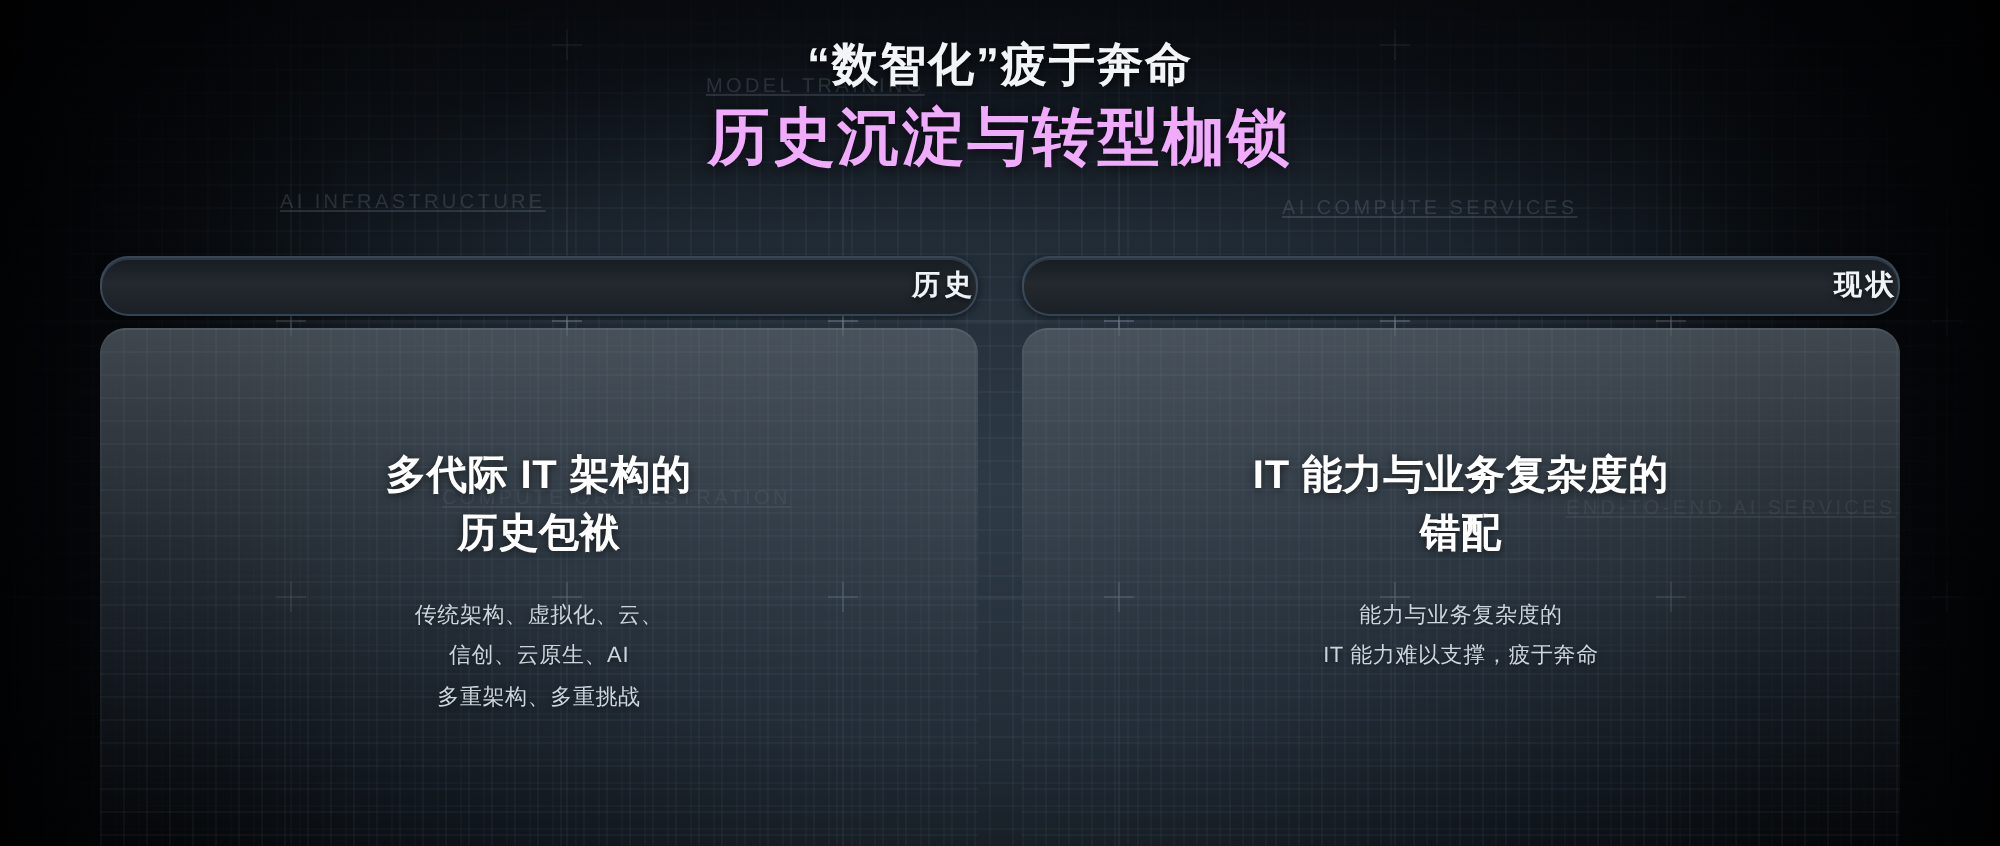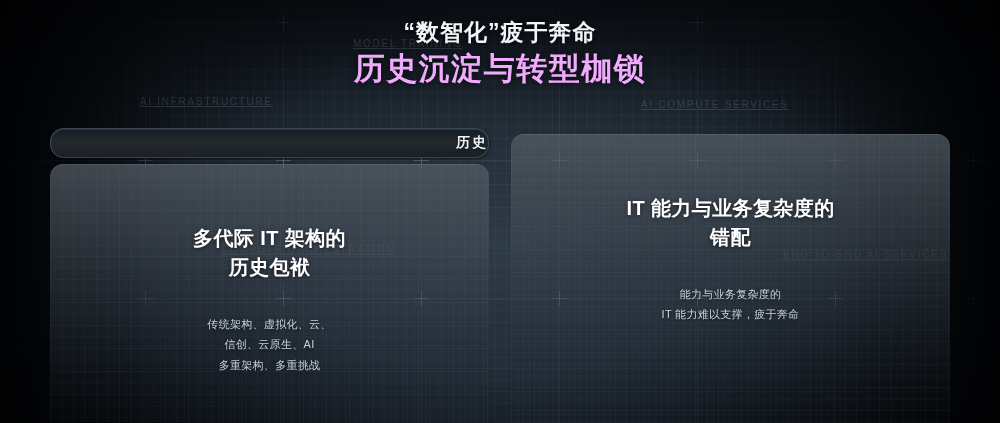--- a/index.html
+++ b/index.html
@@ -188,21 +188,21 @@
   .card-heading {
     margin-top: 60px;
     font-size: 20px;
     font-weight: bold;
     color: #ffffff;
     line-height: 1.45;
     letter-spacing: 0.4px;
     text-shadow: 0 1px 4px rgba(0,0,0,0.6);
   }
   .card-desc {
-    margin-top: 32px;
+    margin-top: 16px;
     font-size: 11px;
     color: #cbd5de;
     line-height: 1.85;
     letter-spacing: 0.3px;
     text-shadow: 0 1px 3px rgba(0,0,0,0.55);
   }
 </style>
 </head>
 <body>
 
@@ -257,20 +257,23 @@
           <div class="card-inner">
             <div class="card-heading" style="white-space: pre-line;">多代际 IT 架构的
 历史包袱</div>
             <div class="card-desc" style="white-space: pre-line;">传统架构、虚拟化、云、
 信创、云原生、AI
 多重架构、多重挑战</div>
           </div>
         </div>
       </div>
       <div class="card">
+        <div class="card-tab">
+          <div class="card-tab-label">现状</div>
+        </div>
         <div class="card-body">
           <div class="card-inner">
             <div class="card-heading" style="white-space: pre-line;">IT 能力与业务复杂度的
 错配</div>
             <div class="card-desc" style="white-space: pre-line;">能力与业务复杂度的
 IT 能力难以支撑，疲于奔命</div>
           </div>
         </div>
       </div>
     </div>

